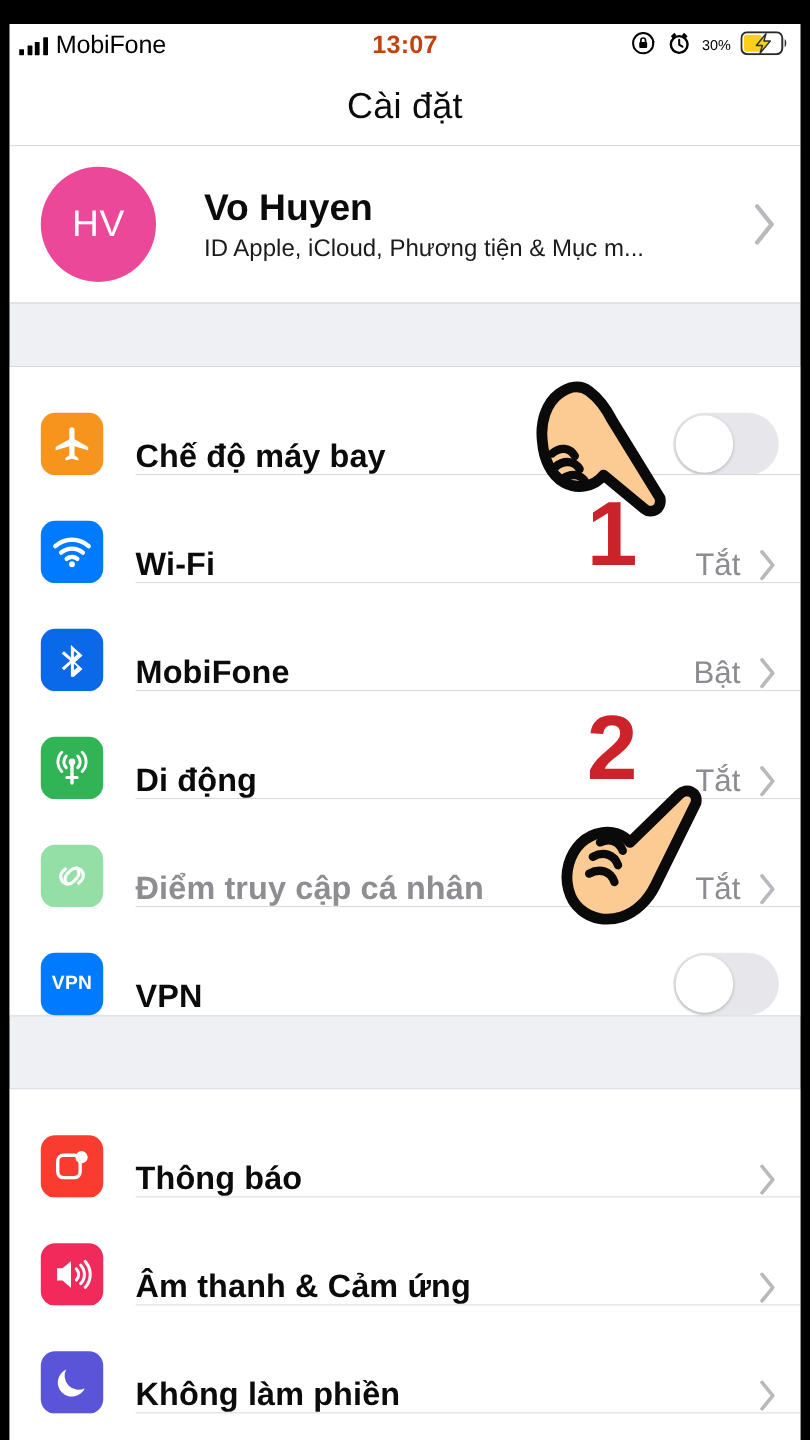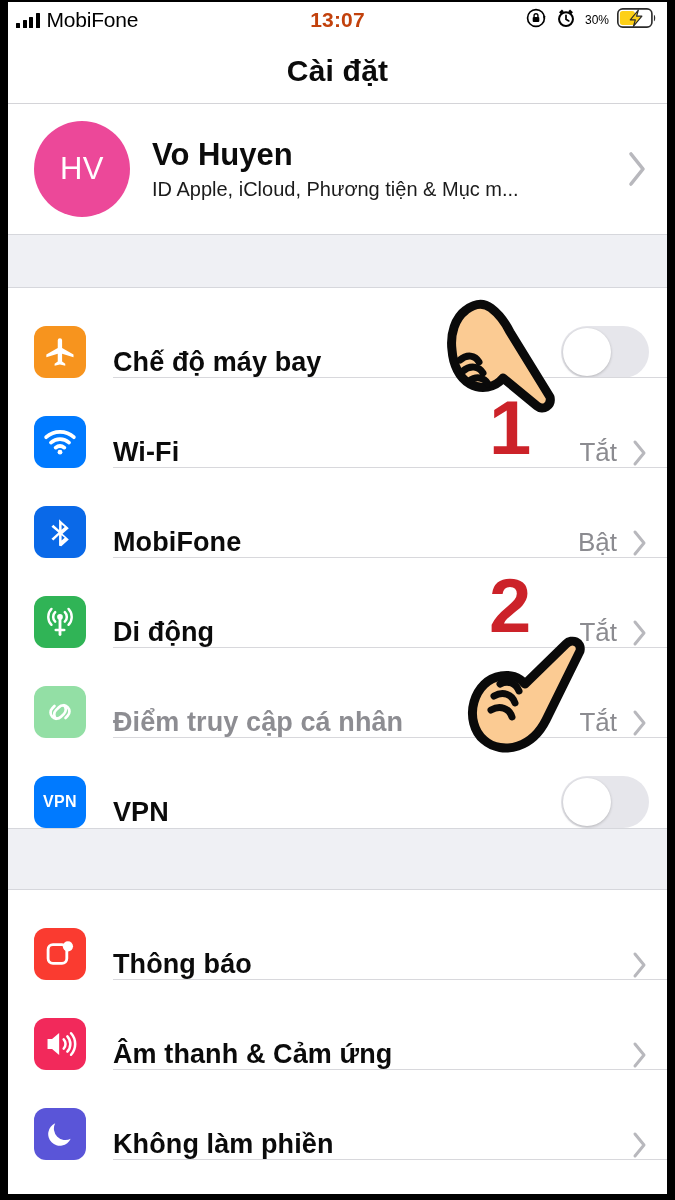--- a/index.html
+++ b/index.html
@@ -6,21 +6,21 @@
   html, body {
     width:675px; height:1200px;
     background:#000;
     font-family:"Liberation Sans", sans-serif;
     overflow:hidden;
   }
   .device {
     position:relative;
     width:675px; height:1200px;
     background:#000;
-    padding:2px 8px 4px 8px;
+    padding:20px 8px 4px 8px;
   }
   .screen {
     position:relative;
     width:659px; height:1192px;
     background:#ffffff;
     overflow:hidden;
   }
 
   
   .statusbar {
@@ -48,42 +48,42 @@
   .bars i:nth-child(4){ height:15px; }
   .battpct { font-size:12px; color:#000; font-weight:500; }
 
   
   .navbar {
     height:66px;
     display:flex; align-items:center; justify-content:center;
     background:#ffffff;
     border-bottom:1px solid #d4d4d8;
   }
-  .navtitle { font-size:30px; font-weight:bold; color:#0b0b0b; letter-spacing:0.2px; }
+  .navtitle { font-size:30px; font-weight:normal; color:#0b0b0b; letter-spacing:0.2px; }
 
   
   .gap { background:#eff0f4; border-bottom:1px solid #d6d7dc; border-top:1px solid #d6d7dc; }
   .gap.g1 { height:54px; }
   .gap.g2 { height:62px; }
   .group { background:#ffffff; }
 
   
   .profile {
     display:flex; align-items:center;
     height:130px; padding:0 18px 0 26px;
     background:#fff;
   }
   .avatar {
     width:96px; height:96px; border-radius:50%;
     background:#ec4899;
     display:flex; align-items:center; justify-content:center;
     color:#ffffff; font-size:31px; font-weight:400; letter-spacing:0.5px;
     flex:0 0 auto;
   }
-  .profile-txt { margin-left:22px; flex:1; min-width:0; }
+  .profile-txt { margin-left:40px; flex:1; min-width:0; }
   .profile-name { font-size:31px; font-weight:bold; color:#0b0b0b; line-height:1.18; }
   .profile-sub { font-size:20px; color:#1b1b1b; margin-top:5px; white-space:nowrap; overflow:hidden; }
   .chev-lg {
     flex:0 0 auto; color:#b8b8bd; margin-left:6px;
     display:flex; align-items:center;
   }
 
   
   .row {
     display:flex; align-items:flex-end;

